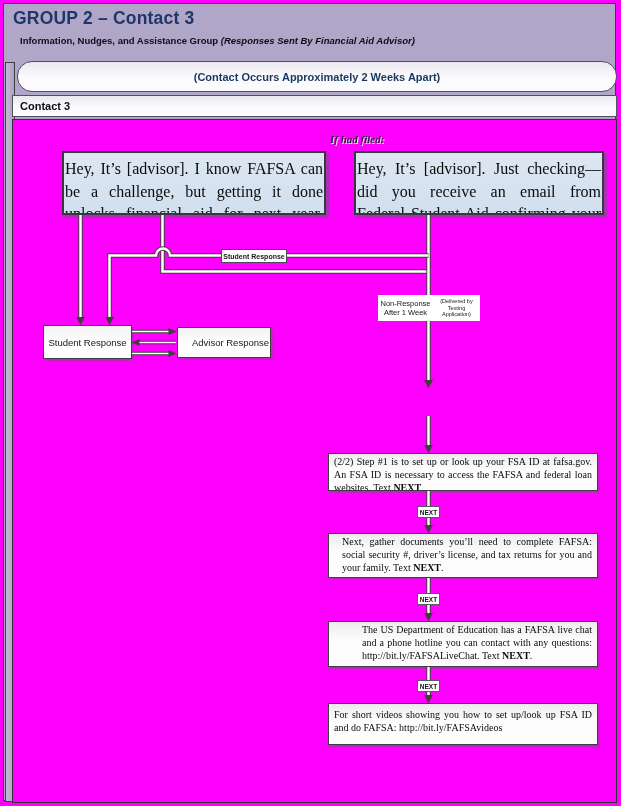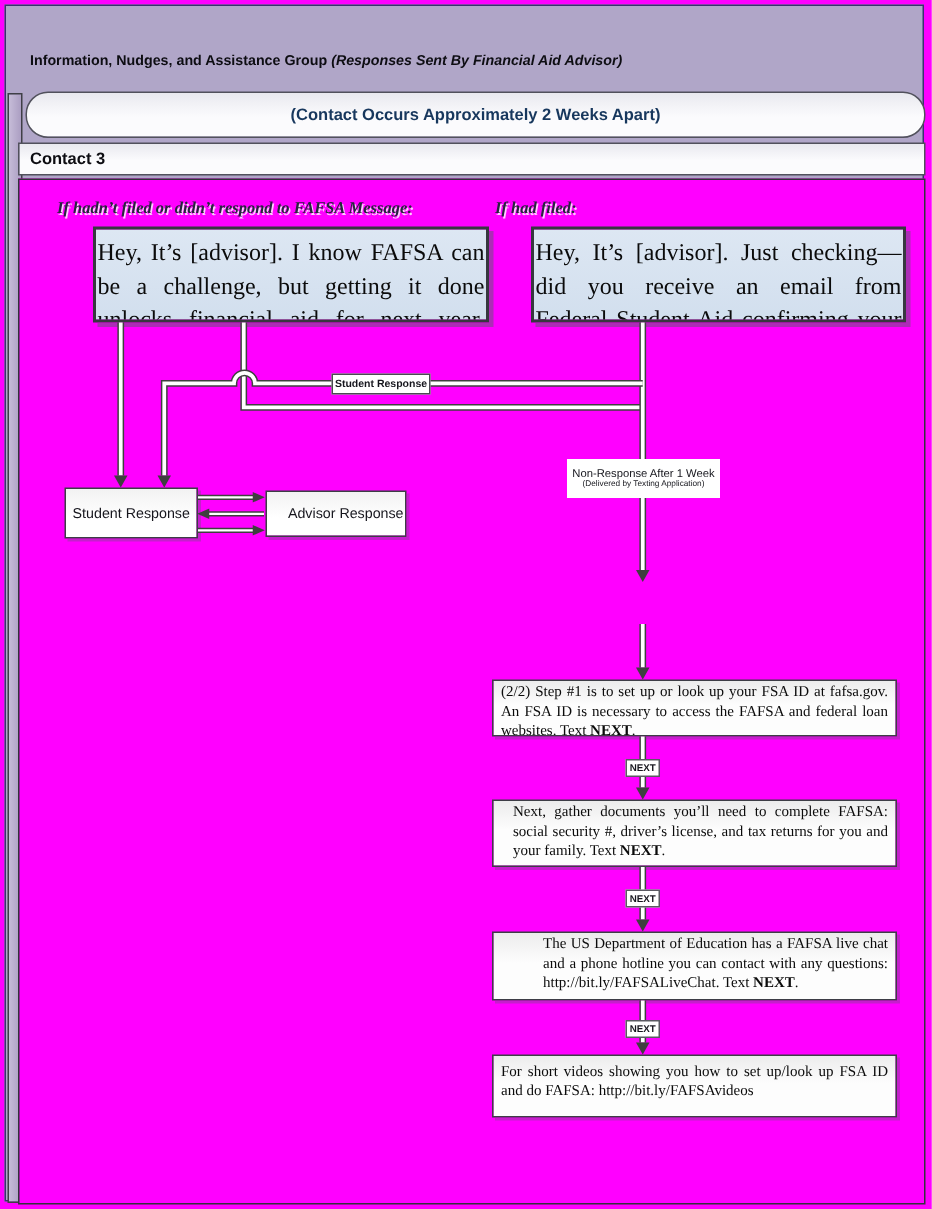--- a/index.html
+++ b/index.html
@@ -47,21 +47,21 @@
   
   .node{position:absolute;z-index:2;box-sizing:border-box;background:linear-gradient(180deg,#f2f2f2,#ffffff 60%);
         border:1.5px solid #3d3d46;box-shadow:2px 2px 0 rgba(90,90,110,.35);
         display:flex;align-items:center;justify-content:center;font-size:9.5px;color:#16161d;}
   .node-student{left:43px;top:325px;width:89px;height:34px;}
   .node-advisor{left:177px;top:327px;width:94px;height:31px;padding-left:13px;}
   
   .edge-label{position:absolute;z-index:8;background:#ffffff;color:#16161d;box-sizing:border-box;
               display:flex;align-items:center;justify-content:center;text-align:center;}
   .lbl-sr{left:221px;top:249px;width:66px;height:14px;border:1px solid #4a4a52;font-size:7px;font-weight:bold;}
-  .lbl-nr{left:378px;top:306px;width:102px;height:26px;flex-direction:column;line-height:1.25;}
+  .lbl-nr{left:378px;top:295px;width:102px;height:26px;flex-direction:row;line-height:1.25;}
   .lbl-nr .l1{font-size:7.5px;}
   .lbl-nr .l2{font-size:5.5px;}
   .lbl-next{width:23px;height:12px;left:417px;border:1px solid #5a5a62;font-size:6.5px;font-weight:bold;}
   .next-1{top:506px;} .next-2{top:593px;} .next-3{top:680px;}
   
   .step{position:absolute;z-index:2;left:328px;width:270px;box-sizing:border-box;
         background:linear-gradient(180deg,#ececec,#fdfdfd 45%);border:1.5px solid #3d3d46;
         box-shadow:2px 2px 0 rgba(90,90,110,.35);
         font-family:"Liberation Serif",serif;font-size:10px;line-height:1.3;color:#0b0b0b;
         padding:1px 5px;text-align:justify;overflow:hidden;}
@@ -71,30 +71,30 @@
   .step-3{top:533px;height:45px;padding-left:13px;}
   .step-4{top:621px;height:46px;padding-left:33px;}
   .step-5{top:703px;height:42px;padding-top:4px;}
 </style>
 </head>
 <body>
 
 <div class="stage">
   <div class="page"></div>
 
+  <div class="title">GROUP 2 – Contact 3</div>
   <div class="subtitle"><span>Information, Nudges, and Assistance Group </span><span class="it">(Responses Sent By Financial Aid Advisor)</span></div>
 
   <div class="strip"></div>
 
   <div class="band band-top">(Contact Occurs Approximately 2 Weeks Apart)</div>
   <div class="band band-contact">Contact 3</div>
 
   <div class="flow"></div>
 
-  <div class="cond cond-left">If hadn’t filed or didn’t respond to FAFSA Message:</div>
   <div class="cond cond-right">If had filed:</div>
 
   <div class="msg msg-left">Hey, It’s [advisor]. I know FAFSA can be a challenge, but getting it done unlocks financial aid for next year. Have you started FAFSA yet?</div>
   <div class="msg msg-right">Hey, It’s [advisor]. Just checking—did you receive an email from Federal Student Aid confirming your FAFSA is all set?</div>
 
   <div class="node node-student">Student Response</div>
   <div class="node node-advisor">Advisor Response</div>
 
   <svg class="connectors" width="621" height="806" viewBox="0 0 621 806">
     <g>

